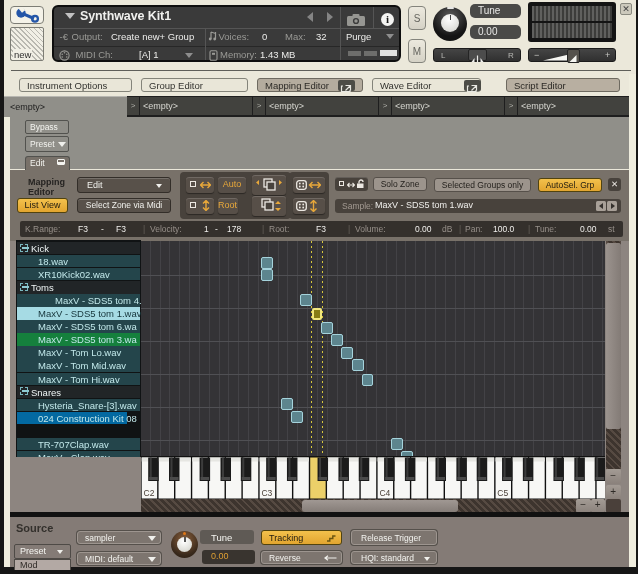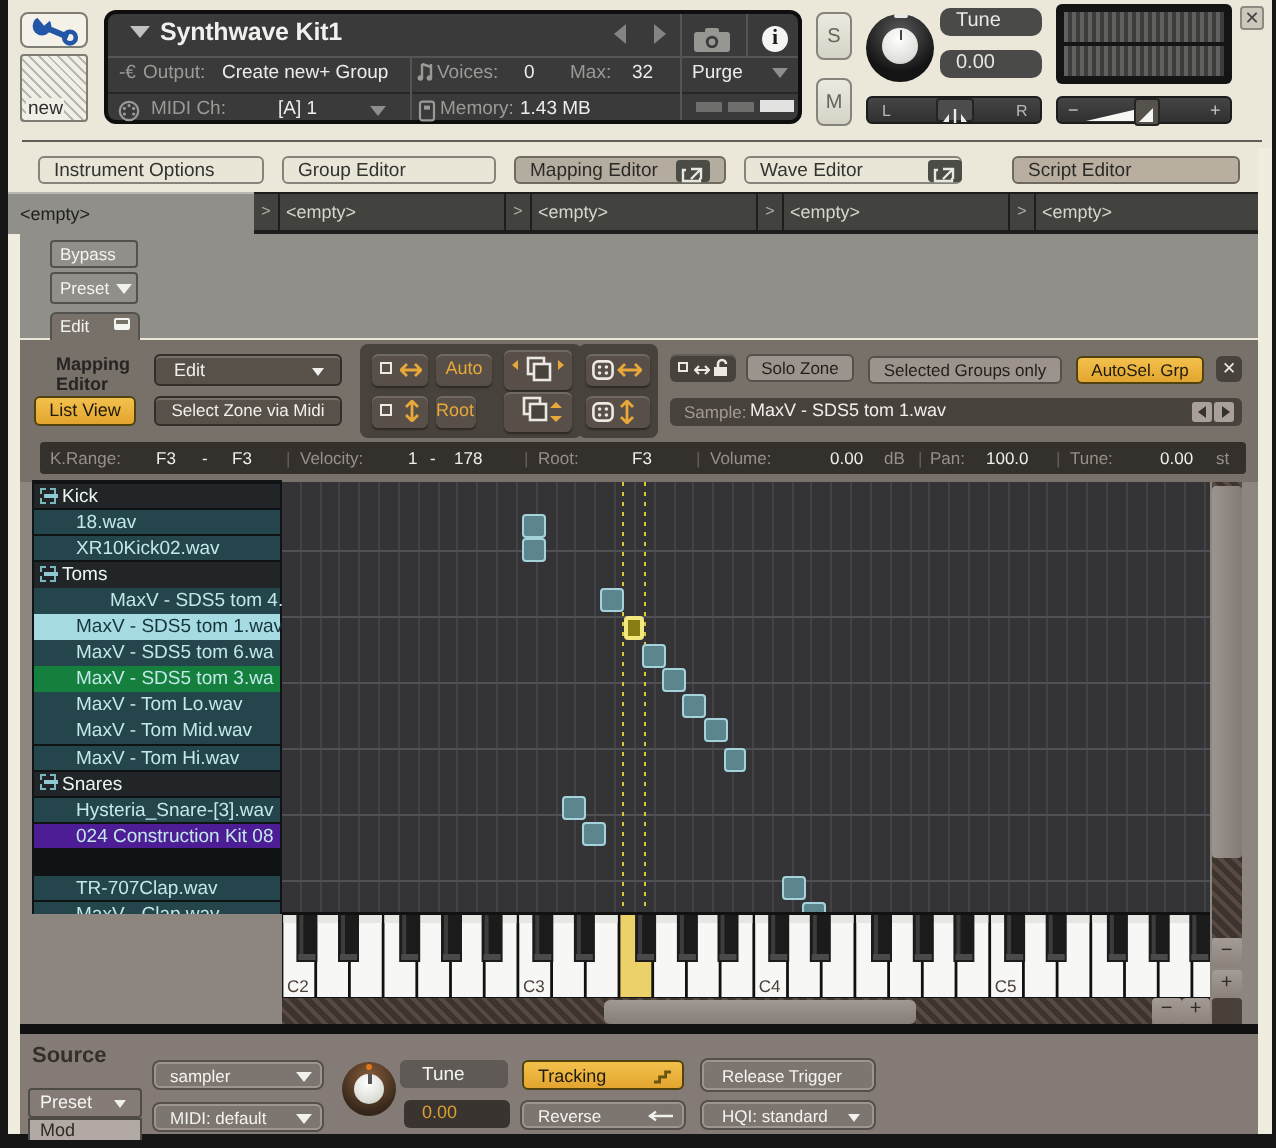--- a/index.html
+++ b/index.html
@@ -334,21 +334,21 @@
         <span class="abs txt" style="left:21px;top:1px;font-size:9.5px;color:#c2e8ea;">MaxV - Tom Hi.wav</span>
       </div>
       <div class="abs" style="left:1px;top:146.05px;width:123px;height:12.4px;background:#212527;">
         <span class="abs" style="left:3px;top:1.5px;width:8px;height:8px;border:1px dashed #7ab8c0;"></span>
         <span class="abs" style="left:4.5px;top:4.5px;width:7px;height:2px;background:#8ecad2;"></span>
         <span class="abs txt" style="left:14px;top:1px;font-size:9.5px;color:#eef4f4;">Snares</span>
       </div>
       <div class="abs" style="left:1px;top:159.10000000000002px;width:123px;height:12.4px;background:#24454b;">
         <span class="abs txt" style="left:21px;top:1px;font-size:9.5px;color:#c2e8ea;">Hysteria_Snare-[3].wav</span>
       </div>
-      <div class="abs" style="left:1px;top:172.15px;width:123px;height:12.4px;background:#4c1d95;">
+      <div class="abs" style="left:1px;top:172.15px;width:110px;height:12.4px;background:#0369a1;">
         <span class="abs txt" style="left:21px;top:1px;font-size:9.5px;color:#c2e8ea;">024 Construction Kit 08</span>
       </div>
       <div class="abs" style="left:1px;top:198.25px;width:123px;height:12.4px;background:#24454b;">
         <span class="abs txt" style="left:21px;top:1px;font-size:9.5px;color:#c2e8ea;">TR-707Clap.wav</span>
       </div>
       <div class="abs" style="left:1px;top:211.3px;width:123px;height:12.4px;background:#24454b;">
         <span class="abs txt" style="left:21px;top:1px;font-size:9.5px;color:#c2e8ea;">MaxV - Clap.wav</span>
       </div>
     </div>
 

